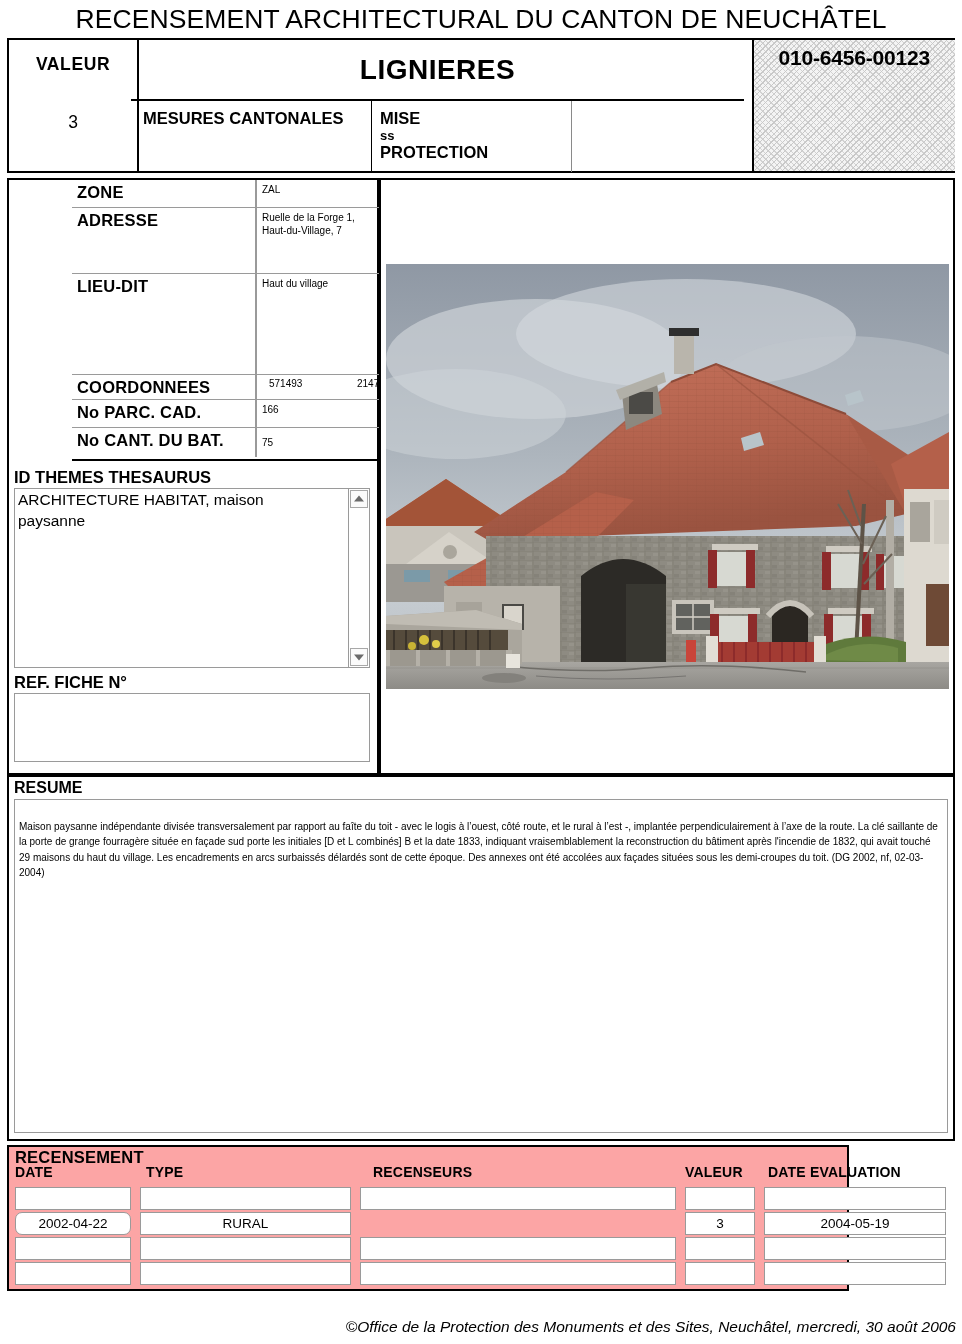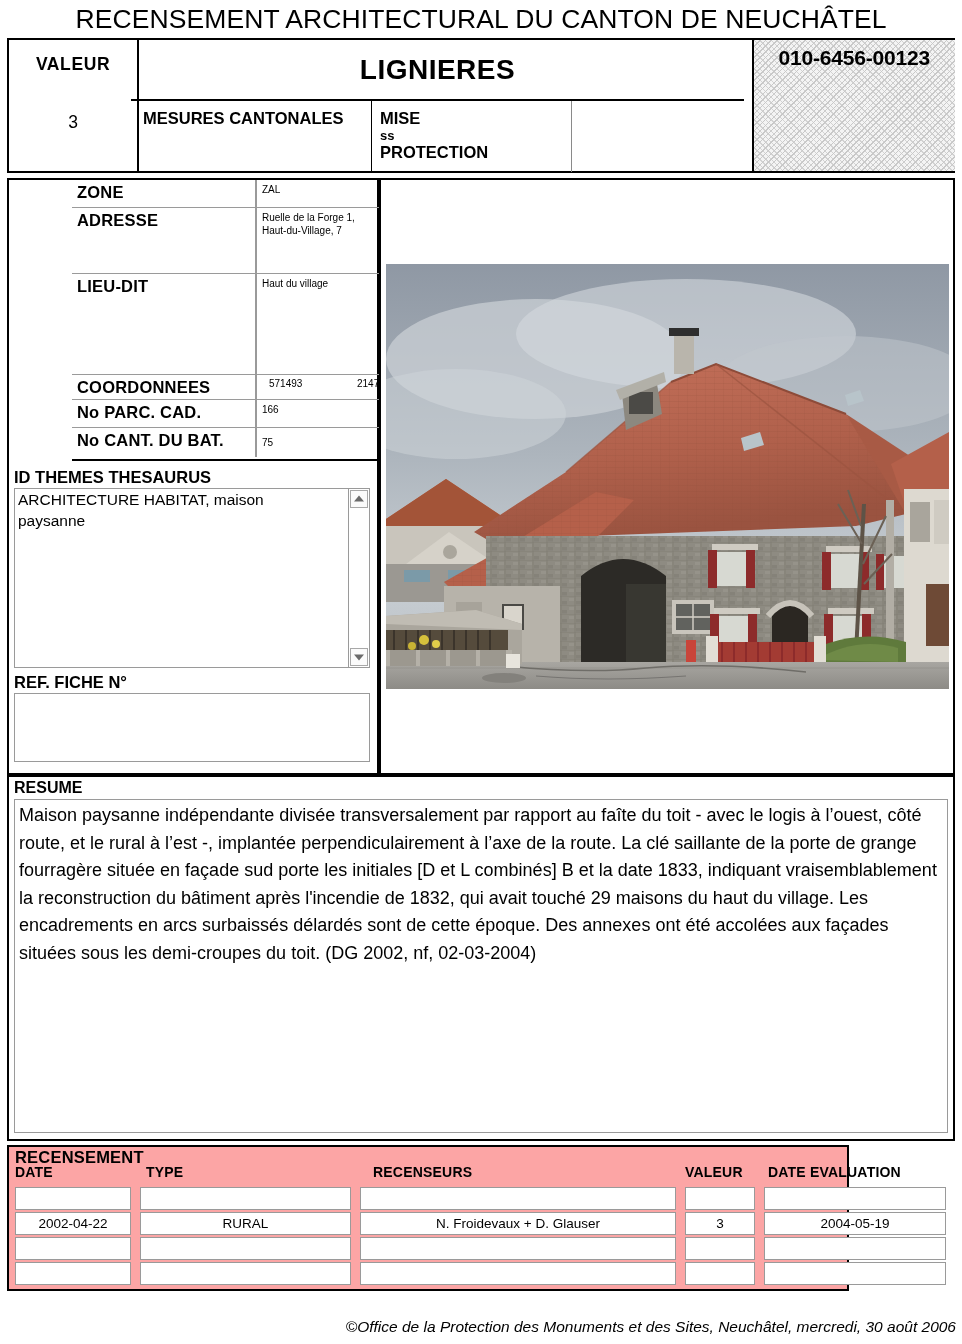--- a/index.html
+++ b/index.html
@@ -248,23 +248,23 @@
   }
   .resume-box {
     position: absolute;
     left: 5px; top: 22px;
     width: 934px; height: 334px;
     border: 1.6px solid #9a9a9a;
     background: #fff;
   }
   .resume-text {
     position: absolute;
-    left: 4px; top: 2px;
+    left: 4px; top: 19px;
     width: 924px;
-    font-size: 18px;
+    font-size: 10px;
     line-height: 1.53;
     text-align: left;
   }
 
   
   .rec-block {
     position: absolute;
     left: 7px; top: 1145px;
     width: 842px; height: 146px;
     border: 2.5px solid #000;
@@ -598,23 +598,22 @@
 
     <div class="rec-row">
       <div class="rec-cell" style="left:6px;   width:116px;"></div>
       <div class="rec-cell" style="left:131px; width:211px;"></div>
       <div class="rec-cell" style="left:351px; width:316px;"></div>
       <div class="rec-cell" style="left:676px; width:70px;"></div>
       <div class="rec-cell" style="left:755px; width:182px;"></div>
     </div>
 
     <div class="rec-row">
-      <div class="rec-cell" style="left:6px;   width:116px;">2002-04-22</div>
+      <div class="rec-cell" style="left:6px;   width:116px;border-radius:7px;">2002-04-22</div>
       <div class="rec-cell" style="left:131px; width:211px;">RURAL</div>
-      <div class="rec-cell" style="left:351px; width:316px;">N. Froidevaux + D. Glauser</div>
       <div class="rec-cell" style="left:676px; width:70px;">3</div>
       <div class="rec-cell" style="left:755px; width:182px;">2004-05-19</div>
     </div>
 
     <div class="rec-row">
       <div class="rec-cell" style="left:6px;   width:116px;"></div>
       <div class="rec-cell" style="left:131px; width:211px;"></div>
       <div class="rec-cell" style="left:351px; width:316px;"></div>
       <div class="rec-cell" style="left:676px; width:70px;"></div>
       <div class="rec-cell" style="left:755px; width:182px;"></div>

